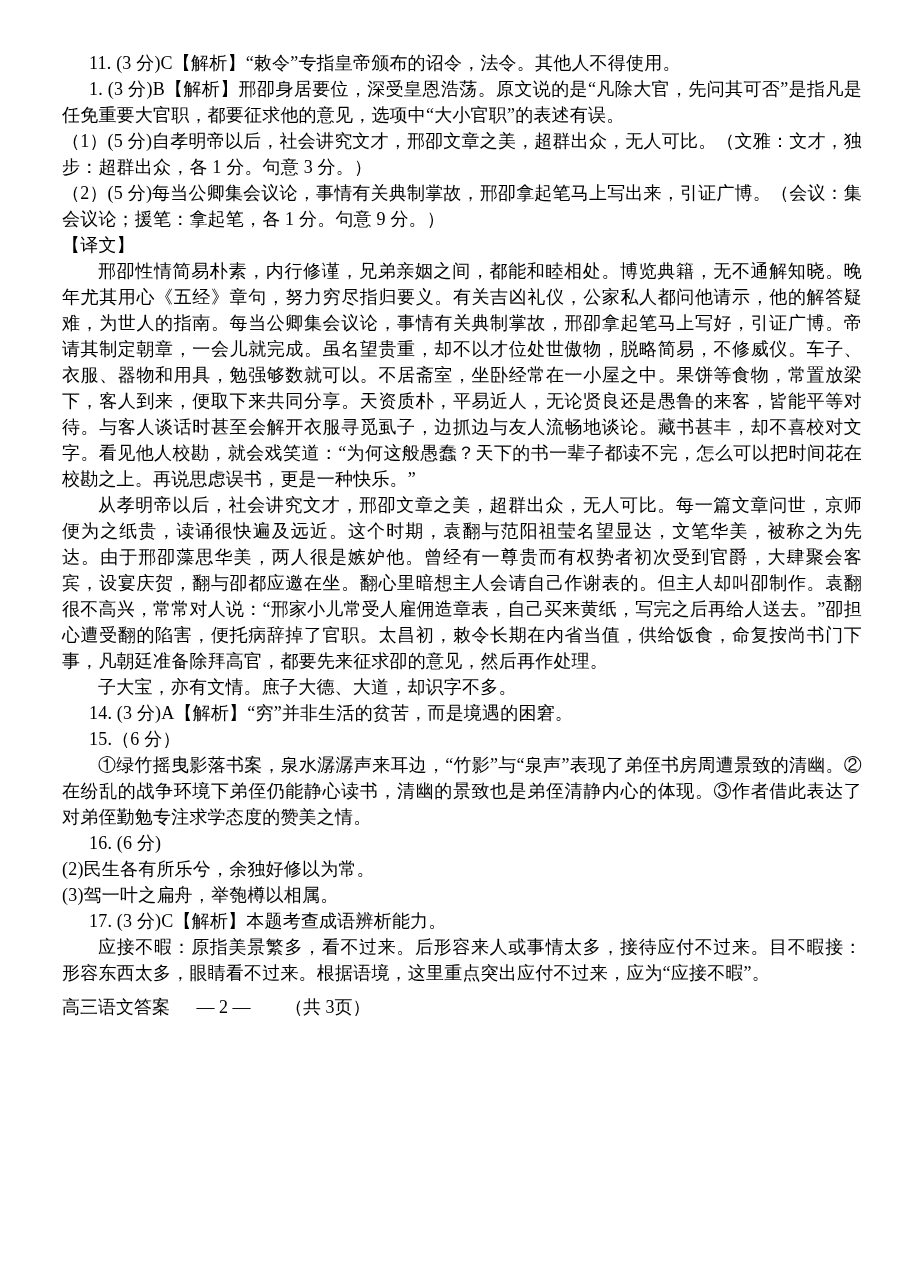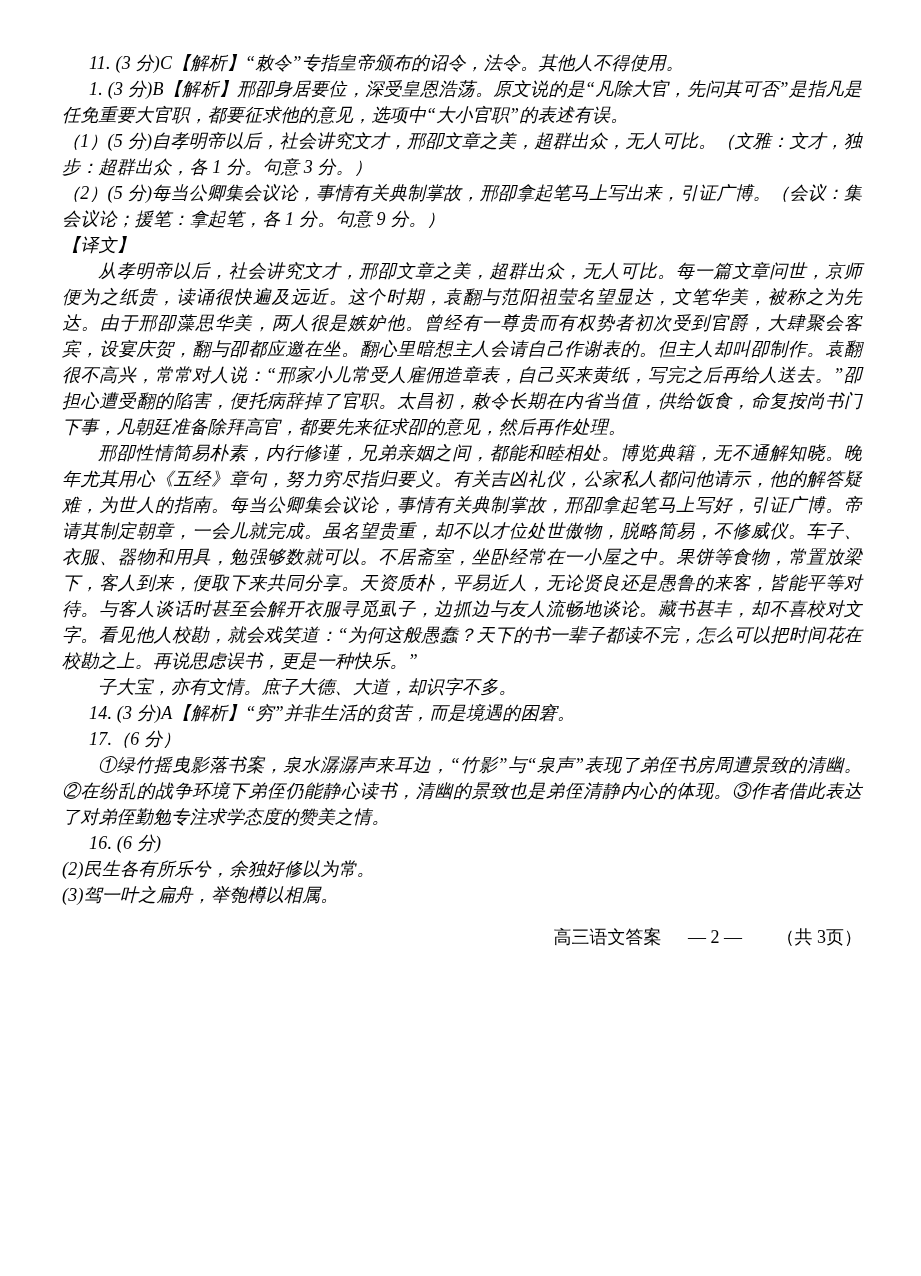--- a/index.html
+++ b/index.html
@@ -21,54 +21,55 @@
     padding: 50px 59px 0 62px;
     background: #ffffff;
   }
   .doc p {
     margin: 0;
     font-size: 18px;
     line-height: 26px;
     text-align: justify;
     word-break: break-all;
     letter-spacing: 0.2px;
-    font-style: italic;
   }
   .indent-num   { text-indent: 1.5em; }
   .indent-prose { text-indent: 2em; }
   .flush        { text-indent: 0; }
   .footer {
-    margin-top: 16px;
-    text-align: right;
+    margin-top: 8px;
+    text-align: left;
     font-size: 18px;
     line-height: 26px;
   }
   .footer span { display: inline-block; }
   .footer .gap-sm { margin-left: 22px; }
   .footer .gap-lg { margin-left: 30px; }
 </style>
 </head>
 <body>
 
 <div class="page">
   <div class="doc">
     <p class="indent-num">11. (3 分)C【解析】“敕令”专指皇帝颁布的诏令，法令。其他人不得使用。</p>
     <p class="indent-num">1. (3 分)B【解析】邢卲身居要位，深受皇恩浩荡。原文说的是“凡除大官，先问其可否”是指凡是任免重要大官职，都要征求他的意见，选项中“大小官职”的表述有误。</p>
     <p class="flush">（1）(5 分)自孝明帝以后，社会讲究文才，邢卲文章之美，超群出众，无人可比。（文雅：文才，独步：超群出众，各 1 分。句意 3 分。）</p>
     <p class="flush">（2）(5 分)每当公卿集会议论，事情有关典制掌故，邢卲拿起笔马上写出来，引证广博。（会议：集会议论；援笔：拿起笔，各 1 分。句意 9 分。）</p>
     <p class="flush">【译文】</p>
+    <p class="indent-prose">邢卲性情简易朴素，内行修谨，兄弟亲姻之间，都能和睦相处。博览典籍，无不通解知晓。晚年尤其用心《五经》章句，努力穷尽指归要义。有关吉凶礼仪，公家私人都问他请示，他的解答疑难，为世人的指南。每当公卿集会议论，事情有关典制掌故，邢卲拿起笔马上写好，引证广博。帝请其制定朝章，一会儿就完成。虽名望贵重，却不以才位处世傲物，脱略简易，不修威仪。车子、衣服、器物和用具，勉强够数就可以。不居斋室，坐卧经常在一小屋之中。果饼等食物，常置放梁下，客人到来，便取下来共同分享。天资质朴，平易近人，无论贤良还是愚鲁的来客，皆能平等对待。与客人谈话时甚至会解开衣服寻觅虱子，边抓边与友人流畅地谈论。藏书甚丰，却不喜校对文字。看见他人校勘，就会戏笑道：“为何这般愚蠢？天下的书一辈子都读不完，怎么可以把时间花在校勘之上。再说思虑误书，更是一种快乐。”</p>
     <p class="indent-prose">从孝明帝以后，社会讲究文才，邢卲文章之美，超群出众，无人可比。每一篇文章问世，京师便为之纸贵，读诵很快遍及远近。这个时期，袁翻与范阳祖莹名望显达，文笔华美，被称之为先达。由于邢卲藻思华美，两人很是嫉妒他。曾经有一尊贵而有权势者初次受到官爵，大肆聚会客宾，设宴庆贺，翻与卲都应邀在坐。翻心里暗想主人会请自己作谢表的。但主人却叫卲制作。袁翻很不高兴，常常对人说：“邢家小儿常受人雇佣造章表，自己买来黄纸，写完之后再给人送去。”卲担心遭受翻的陷害，便托病辞掉了官职。太昌初，敕令长期在内省当值，供给饭食，命复按尚书门下事，凡朝廷准备除拜高官，都要先来征求卲的意见，然后再作处理。</p>
-    <p class="indent-prose">邢卲性情简易朴素，内行修谨，兄弟亲姻之间，都能和睦相处。博览典籍，无不通解知晓。晚年尤其用心《五经》章句，努力穷尽指归要义。有关吉凶礼仪，公家私人都问他请示，他的解答疑难，为世人的指南。每当公卿集会议论，事情有关典制掌故，邢卲拿起笔马上写好，引证广博。帝请其制定朝章，一会儿就完成。虽名望贵重，却不以才位处世傲物，脱略简易，不修威仪。车子、衣服、器物和用具，勉强够数就可以。不居斋室，坐卧经常在一小屋之中。果饼等食物，常置放梁下，客人到来，便取下来共同分享。天资质朴，平易近人，无论贤良还是愚鲁的来客，皆能平等对待。与客人谈话时甚至会解开衣服寻觅虱子，边抓边与友人流畅地谈论。藏书甚丰，却不喜校对文字。看见他人校勘，就会戏笑道：“为何这般愚蠢？天下的书一辈子都读不完，怎么可以把时间花在校勘之上。再说思虑误书，更是一种快乐。”</p>
     <p class="indent-prose">子大宝，亦有文情。庶子大德、大道，却识字不多。</p>
     <p class="indent-num">14. (3 分)A【解析】“穷”并非生活的贫苦，而是境遇的困窘。</p>
-    <p class="indent-num">17.（6 分）</p>
+    <p class="indent-num">15.（6 分）</p>
     <p class="indent-prose">①绿竹摇曳影落书案，泉水潺潺声来耳边，“竹影”与“泉声”表现了弟侄书房周遭景致的清幽。②在纷乱的战争环境下弟侄仍能静心读书，清幽的景致也是弟侄清静内心的体现。③作者借此表达了对弟侄勤勉专注求学态度的赞美之情。</p>
     <p class="indent-num">16. (6 分)</p>
     <p class="flush">(2)民生各有所乐兮，余独好修以为常。</p>
     <p class="flush">(3)驾一叶之扁舟，举匏樽以相属。</p>
+    <p class="indent-num">17. (3 分)C【解析】本题考查成语辨析能力。</p>
+    <p class="indent-prose">应接不暇：原指美景繁多，看不过来。后形容来人或事情太多，接待应付不过来。目不暇接：形容东西太多，眼睛看不过来。根据语境，这里重点突出应付不过来，应为“应接不暇”。</p>
   </div>
 
   <div class="footer">
     <span>高三语文答案</span>
     <span class="gap-sm">— 2 —</span>
     <span class="gap-lg">（共 3页）</span>
   </div>
 </div>
 
 </body></html>

